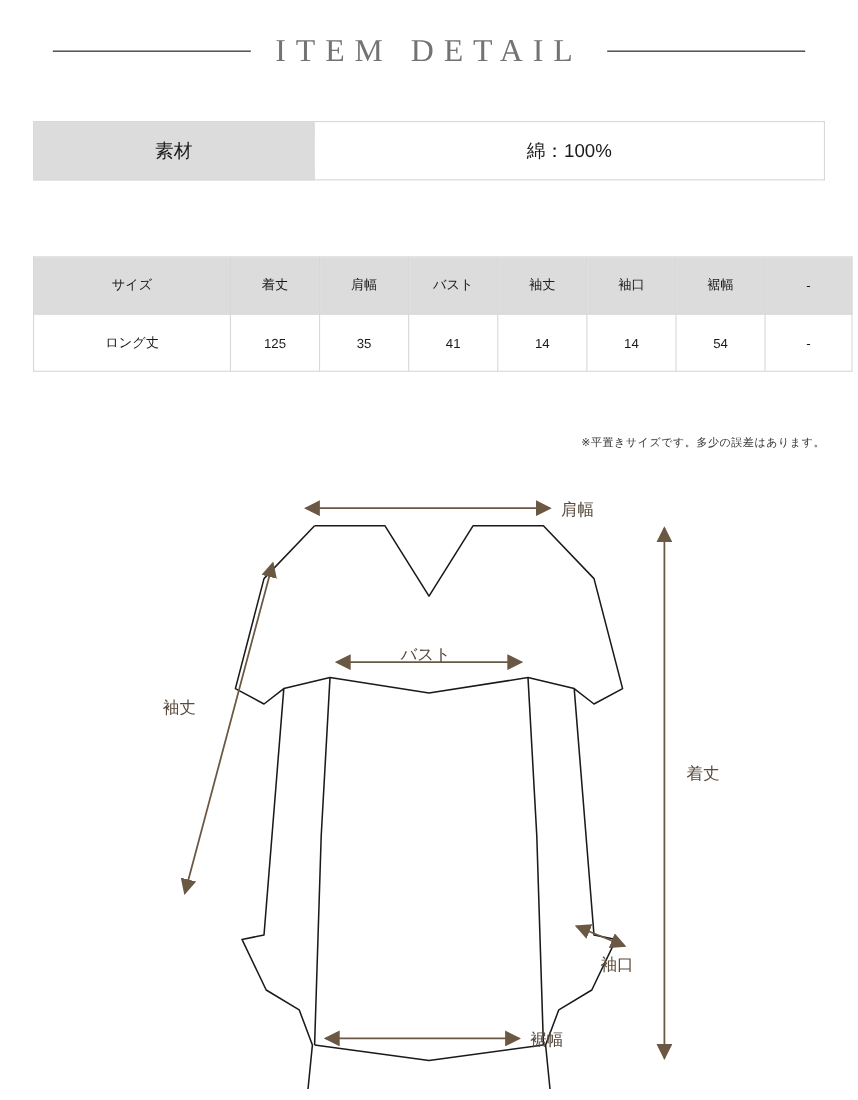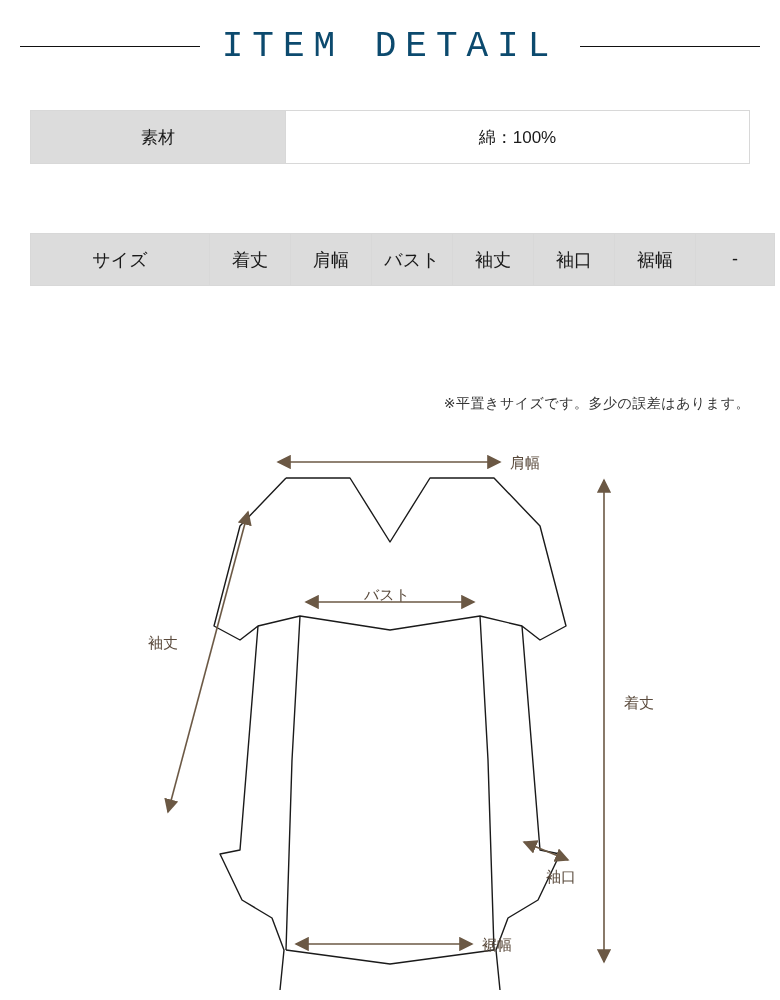--- a/index.html
+++ b/index.html
@@ -27,26 +27,26 @@
     align-items: center;
     justify-content: center;
   }
   .header .rule {
     flex: 0 0 auto;
     width: 180px;
     height: 1px;
     background: #111111;
   }
   .header .title {
-    font-family: Liberation Mono, monospace;
-    font-size: 36px;
+    font-family: Liberation Serif, serif;
+    font-size: 29px;
     letter-spacing: 9px;
     padding: 0 22px;
     white-space: nowrap;
-    color: #0c4a6e;
+    color: #737373;
   }
 
   
   .table {
     position: absolute;
     border-collapse: collapse;
     table-layout: fixed;
     padding-left: 12px;
   }
   .table td, .table th {
@@ -76,39 +76,39 @@
   }
 
   
   #size-table {
     left: 30px;
     top: 233px;
     width: 720px;
   }
   #size-table td {
     height: 49px;
-    font-size: 18px;
+    font-size: 12px;
   }
   #size-table thead td {
     background: #dcdcdc;
   }
   #size-table .c0 { width: 176px; }
   #size-table .c1 { width: 78px; }
   #size-table .c2 { width: 78px; }
   #size-table .c3 { width: 78px; }
   #size-table .c4 { width: 78px; }
   #size-table .c5 { width: 78px; }
   #size-table .c6 { width: 78px; }
   #size-table .c7 { width: 76px; }
 
   .note {
     position: absolute;
     right: 30px;
     top: 395px;
-    font-size: 14px;
+    font-size: 10px;
     color: #333333;
     letter-spacing: 0.5px;
   }
 
   
   #diagram {
     position: absolute;
     left: 0;
     top: 430px;
     width: 780px;
@@ -146,20 +146,30 @@
       <td class="c1">着丈</td>
       <td class="c2">肩幅</td>
       <td class="c3">バスト</td>
       <td class="c4">袖丈</td>
       <td class="c5">袖口</td>
       <td class="c6">裾幅</td>
       <td class="c7">-</td>
     </tr>
   </thead>
   <tbody>
+    <tr>
+      <td>ロング丈</td>
+      <td>125</td>
+      <td>35</td>
+      <td>41</td>
+      <td>14</td>
+      <td>14</td>
+      <td>54</td>
+      <td>-</td>
+    </tr>
   </tbody>
 </table>
 
 <div class="note">※平置きサイズです。多少の誤差はあります。</div>
 
 <div id="diagram">
   <svg width="780" height="560" viewBox="0 0 780 560">
     <defs>
       <marker id="ah" markerWidth="9" markerHeight="9" refX="8" refY="4.5" orient="auto" markerUnits="strokeWidth">
         <path d="M0,0 L9,4.5 L0,9 z" fill="#6b5844"></path>

